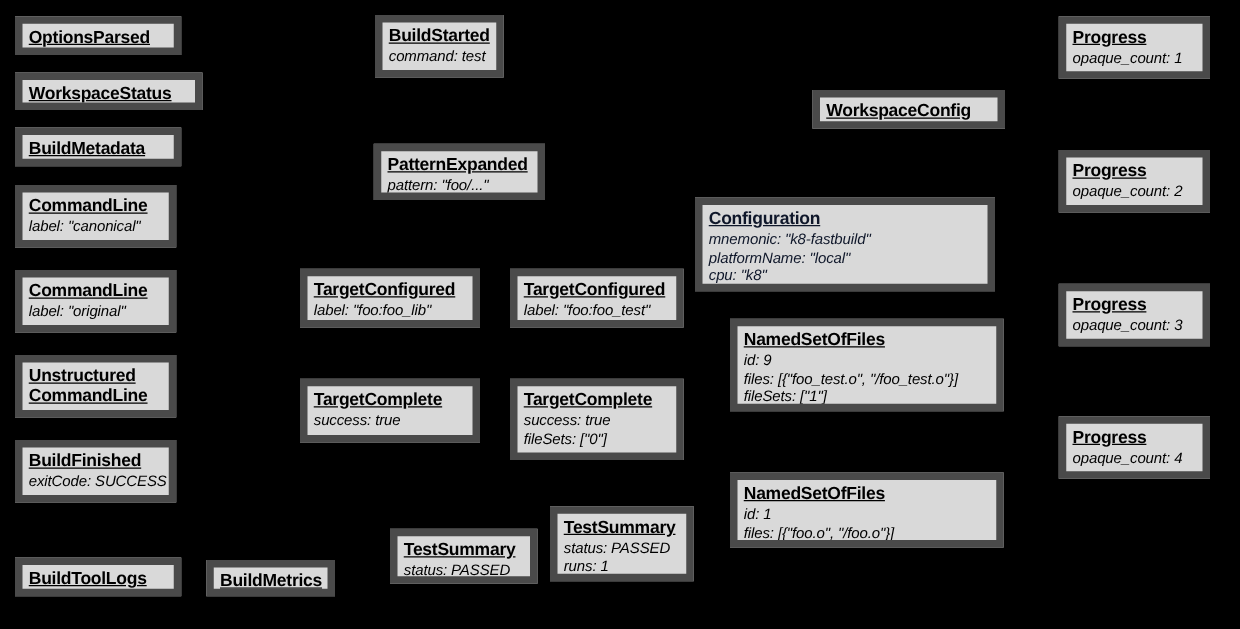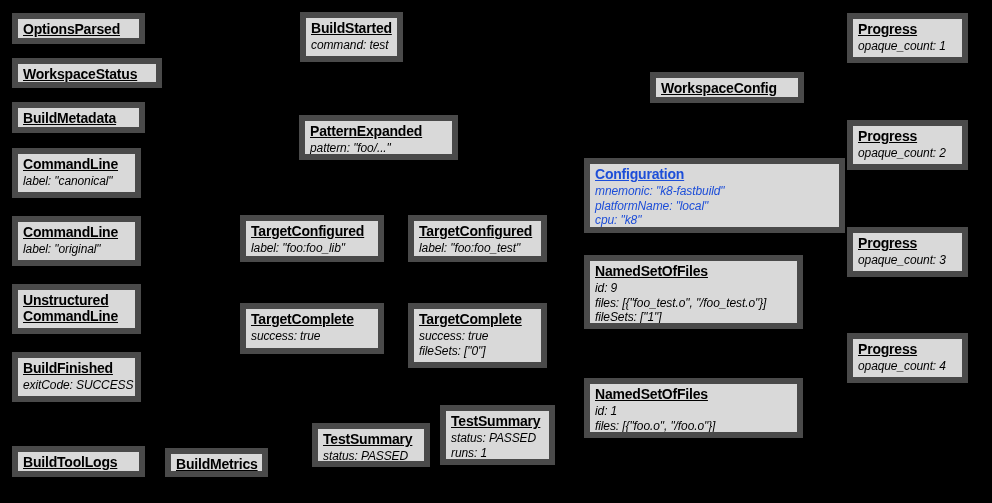--- a/index.html
+++ b/index.html
@@ -90,21 +90,21 @@
     </div>
     <div class="node" style="left: 165px; top: 448px; width: 103px; height: 29px; background: rgb(217, 217, 217); border-color: rgb(74, 74, 74); color: rgb(0, 0, 0);">
       <span class="node-title">BuildMetrics</span>
     </div>
     <div class="node" style="left: 300px; top: 12px; width: 103px; height: 50px; background: rgb(217, 217, 217); border-color: rgb(74, 74, 74); color: rgb(0, 0, 0);">
       <span class="node-title">BuildStarted</span>
       <span class="node-attrs">
         <span class="attr-line">command: test</span>
       </span>
     </div>
-    <div class="node" style="left: 299px; top: 115px; width: 159px; height: 45px; background: rgb(217, 217, 217); border-color: rgb(74, 74, 74); color: rgb(0, 0, 0);">
+    <div class="node" style="left: 299px; top: 115px; width: 137px; height: 45px; background: rgb(217, 217, 217); border-color: rgb(74, 74, 74); color: rgb(0, 0, 0);">
       <span class="node-title">PatternExpanded</span>
       <span class="node-attrs">
         <span class="attr-line">pattern: "foo/..."</span>
       </span>
     </div>
     <div class="node" style="left: 240px; top: 215px; width: 144px; height: 47px; background: rgb(217, 217, 217); border-color: rgb(74, 74, 74); color: rgb(0, 0, 0);">
       <span class="node-title">TargetConfigured</span>
       <span class="node-attrs">
         <span class="attr-line">label: "foo:foo_lib"</span>
       </span>
@@ -137,21 +137,21 @@
     <div class="node" style="left: 440px; top: 405px; width: 115px; height: 60px; background: rgb(217, 217, 217); border-color: rgb(74, 74, 74); color: rgb(0, 0, 0);">
       <span class="node-title">TestSummary</span>
       <span class="node-attrs">
         <span class="attr-line">status: PASSED</span>
         <span class="attr-line">runs: 1</span>
       </span>
     </div>
     <div class="node" style="left: 650px; top: 72px; width: 154px; height: 31px; background: rgb(217, 217, 217); border-color: rgb(74, 74, 74); color: rgb(0, 0, 0);">
       <span class="node-title">WorkspaceConfig</span>
     </div>
-    <div class="node" style="left: 584px; top: 158px; width: 261px; height: 75px; background: rgb(217, 217, 217); border-color: rgb(74, 74, 74); color: #1d4ed8;">
+    <div class="node" style="left: 556px; top: 158px; width: 240px; height: 75px; background: rgb(217, 217, 217); border-color: rgb(74, 74, 74); color: #0f172a;">
       <span class="node-title">Configuration</span>
       <span class="node-attrs">
         <span class="attr-line">mnemonic: "k8-fastbuild"</span>
         <span class="attr-line">platformName: "local"</span>
         <span class="attr-line">cpu: "k8"</span>
       </span>
     </div>
     <div class="node" style="left: 584px; top: 255px; width: 219px; height: 74px; background: rgb(217, 217, 217); border-color: rgb(74, 74, 74); color: rgb(0, 0, 0);">
       <span class="node-title">NamedSetOfFiles</span>
       <span class="node-attrs">

